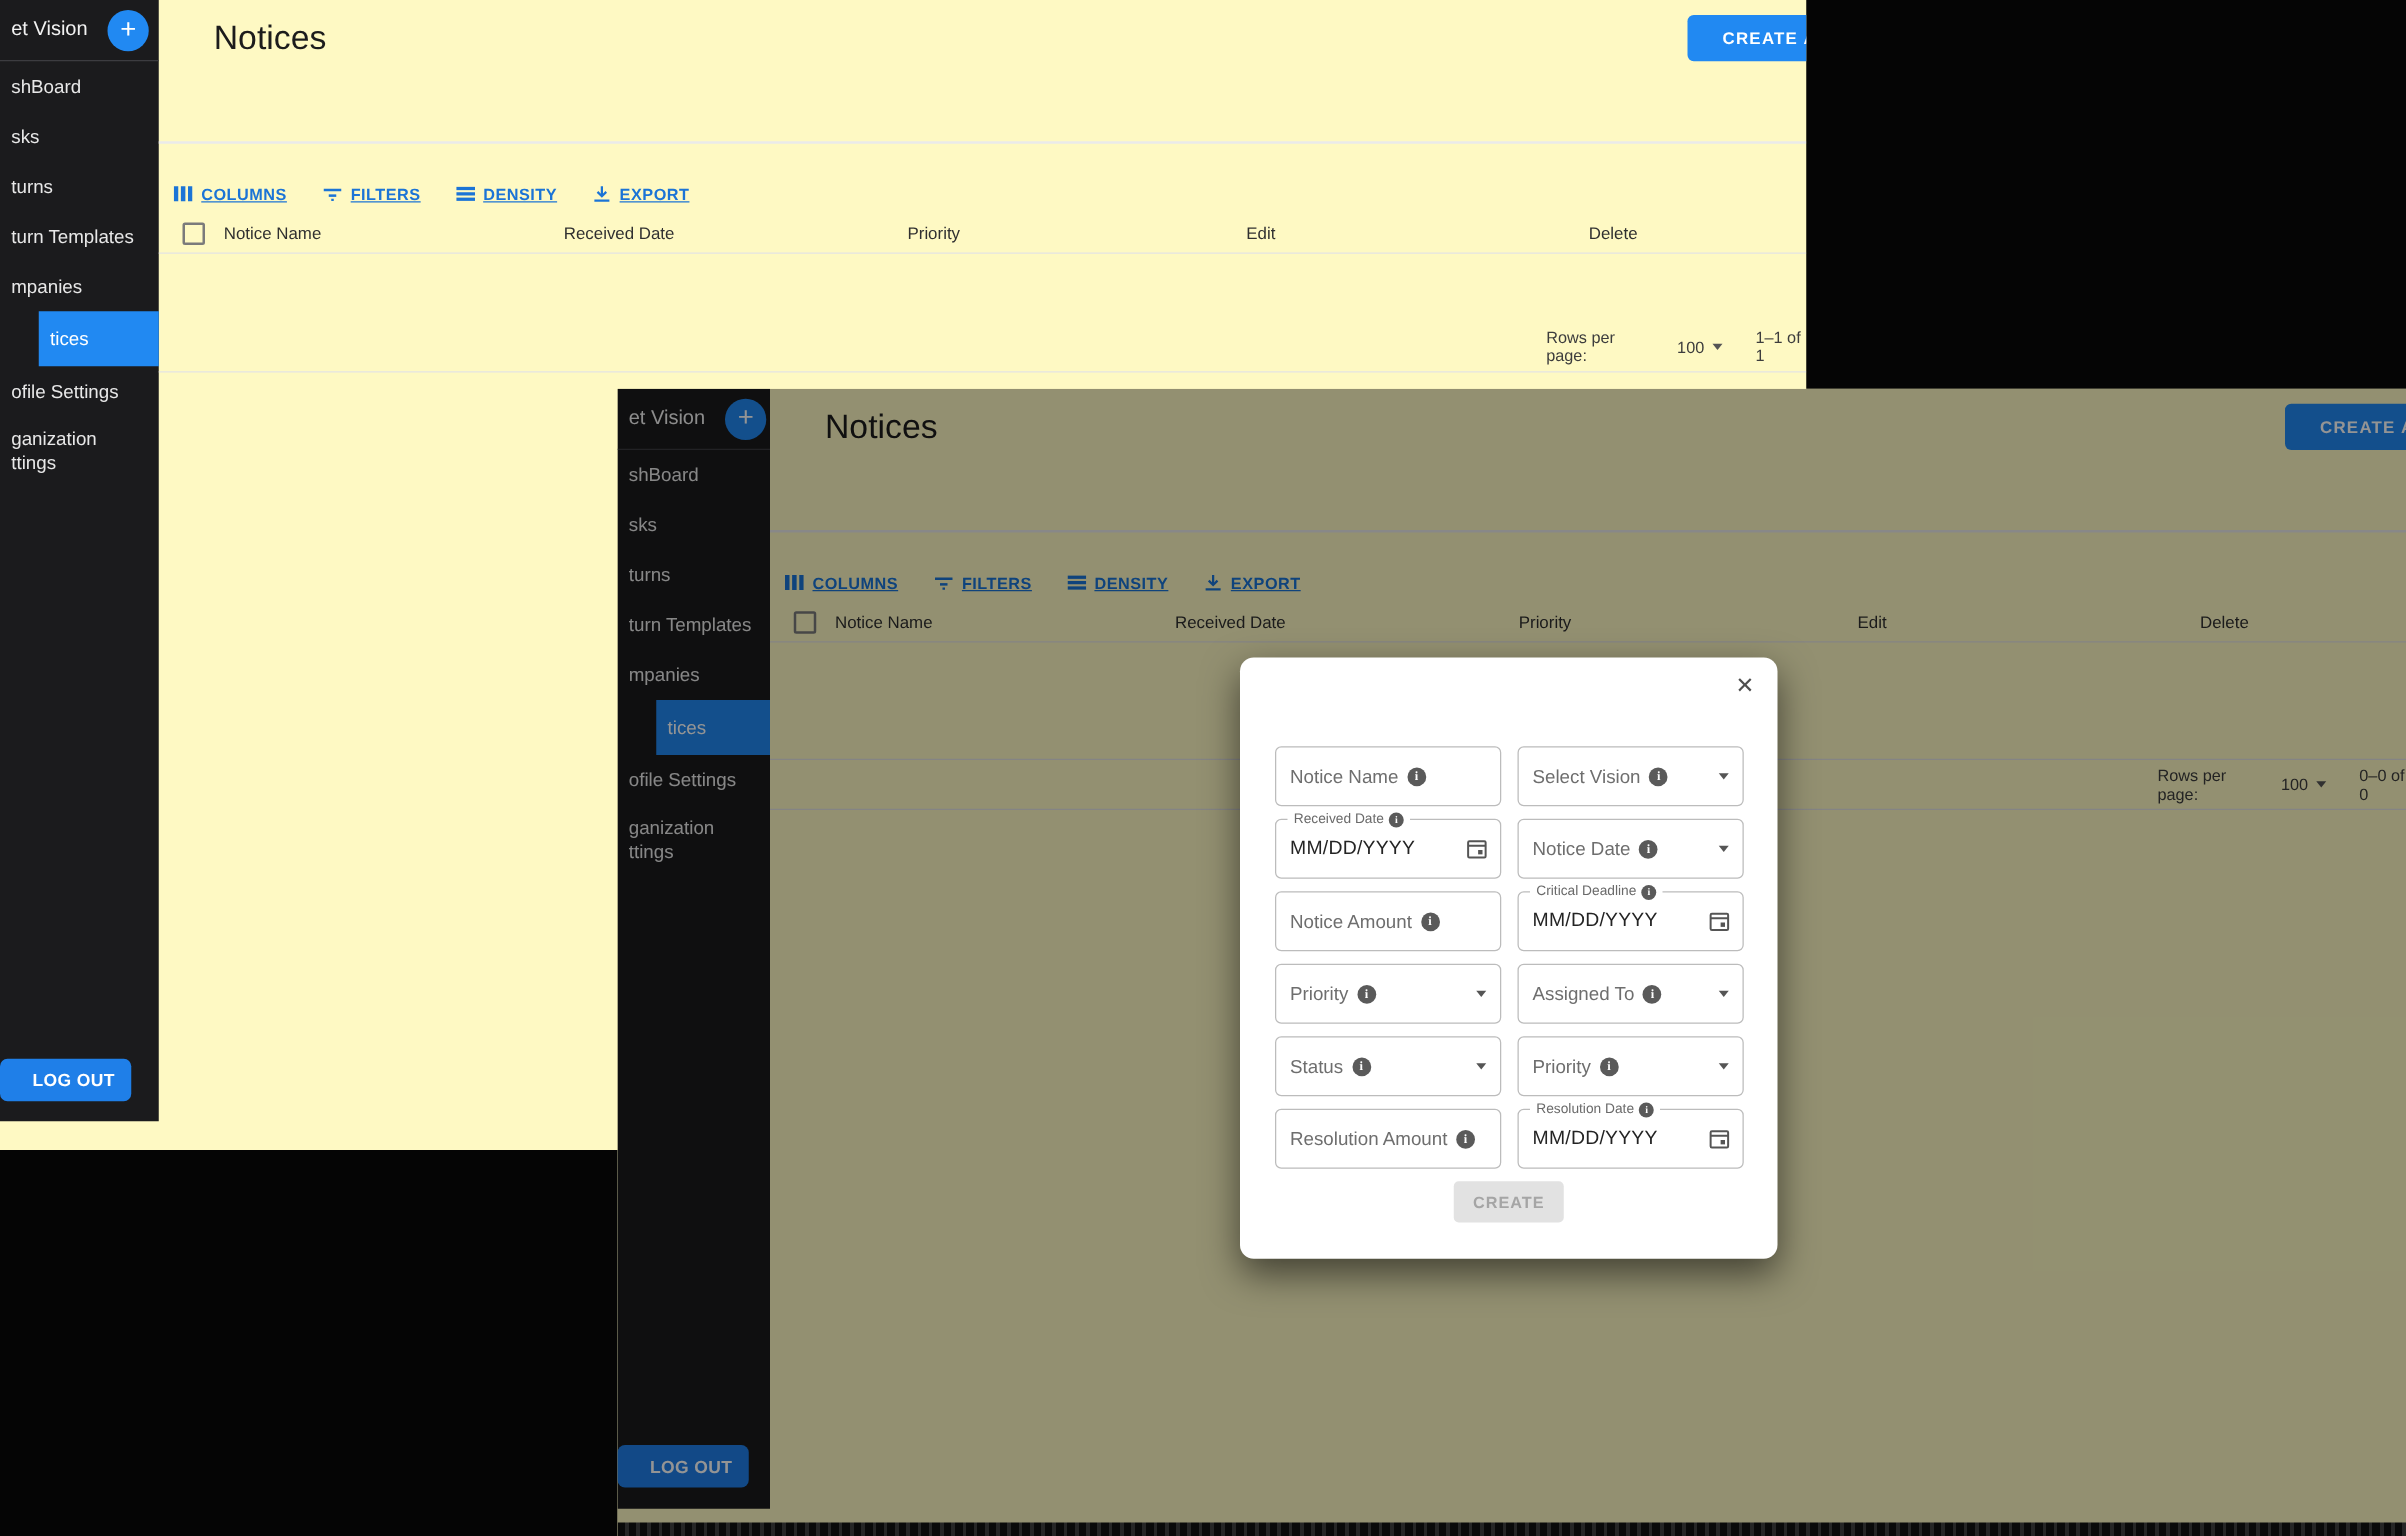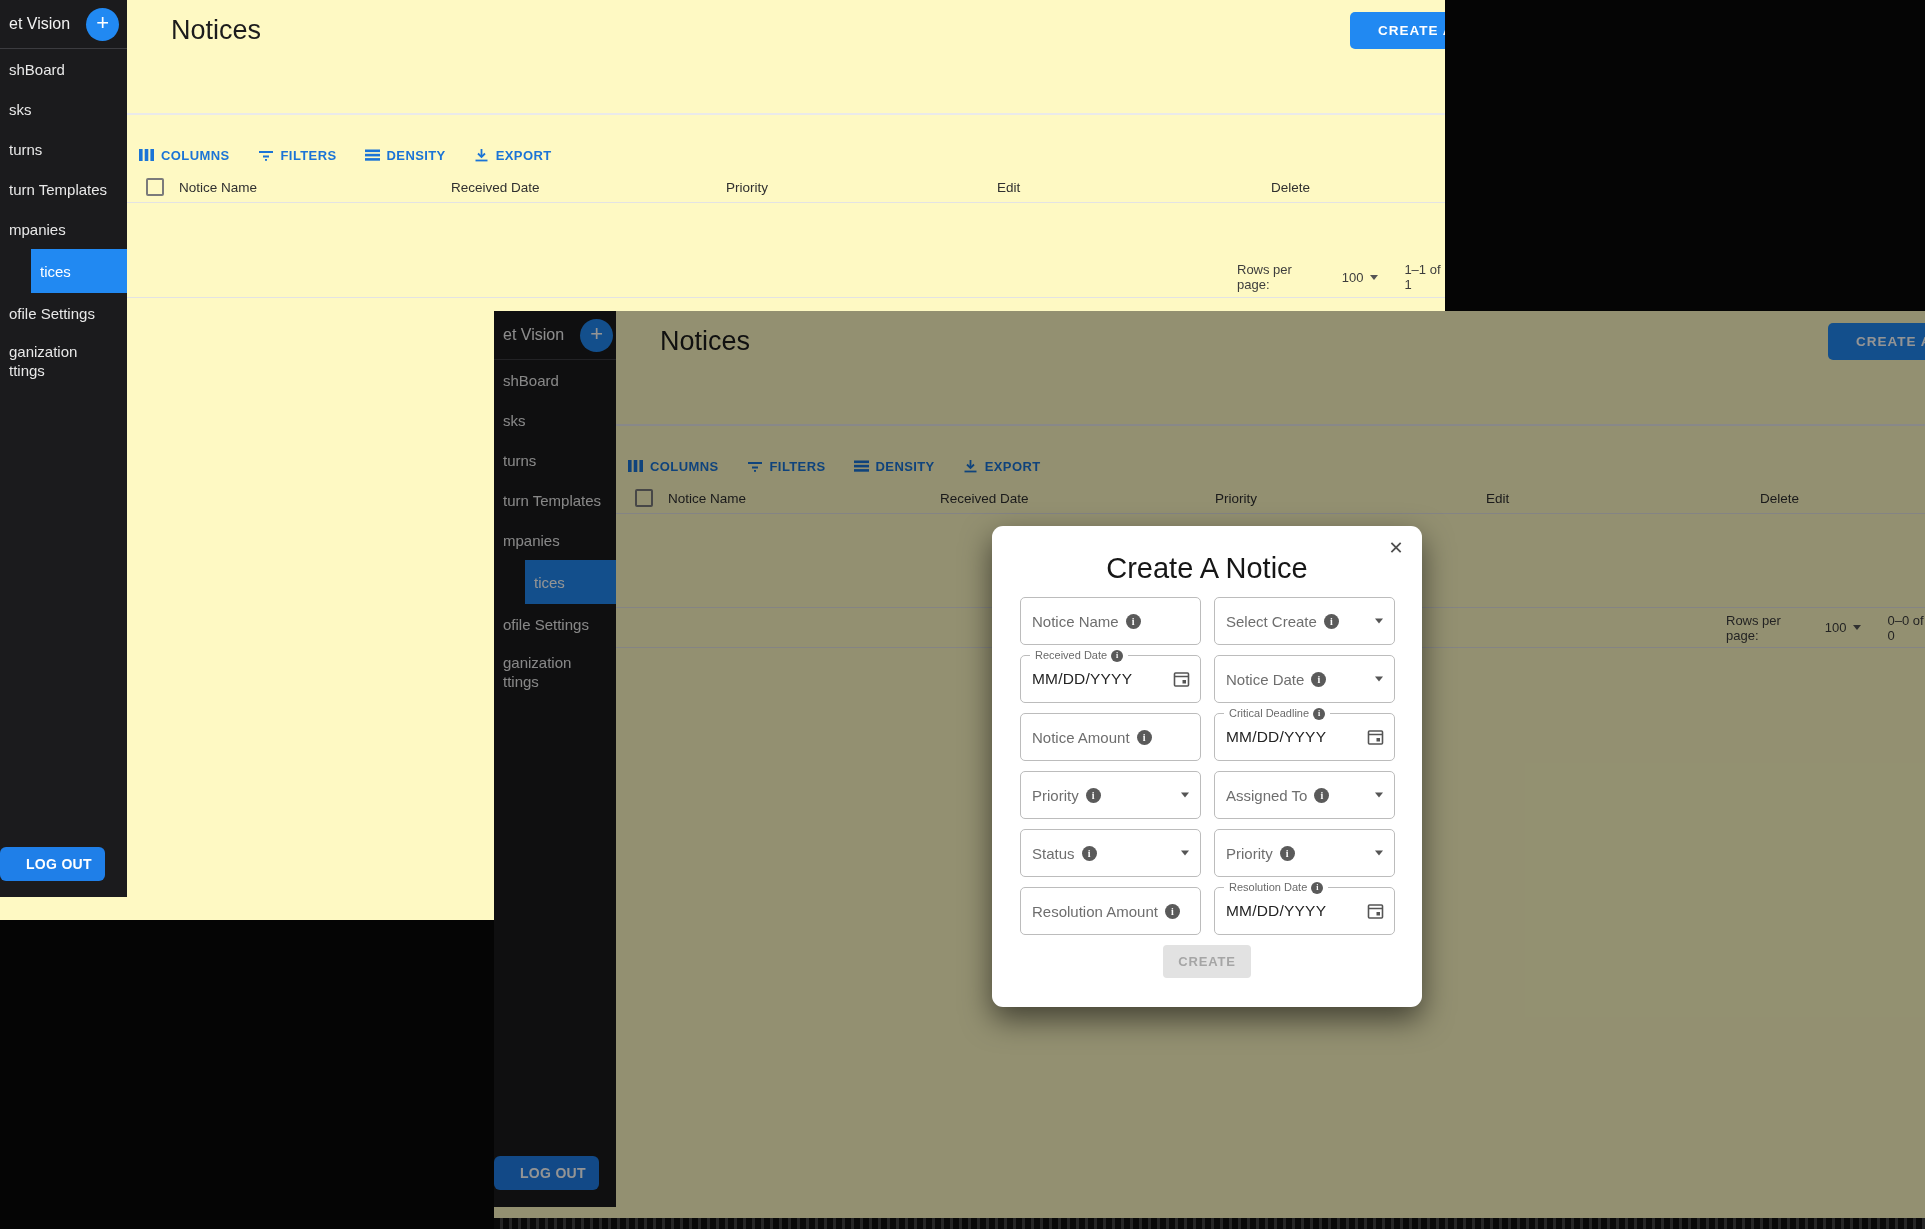--- a/index.html
+++ b/index.html
@@ -38,21 +38,21 @@
   #win2 .main{left:122px;}
   .page-title{position:absolute;left:44px;top:15px;font-size:27px;color:#1c1c1c;}
   .create-btn{position:absolute;left:1223px;top:12px;height:37px;width:240px;background:var(--accent);
     color:#fff;border:none;border-radius:5px;font-size:13.5px;font-weight:bold;letter-spacing:1px;
     text-align:left;padding-left:28px;font-family:"Liberation Sans",sans-serif;}
   #win2 .create-btn{left:1212px;}
   .header-divider{position:absolute;left:0;right:0;top:113px;height:2px;background:#eaeaea;}
 
   .toolbar{position:absolute;left:4px;top:141px;height:28px;display:flex;align-items:center;gap:12px;
     color:var(--tbblue);font-weight:bold;font-size:13px;letter-spacing:.4px;}
-  .tb-item{display:flex;align-items:center;gap:7px;padding:0 8px;cursor:pointer;}
+  .tb-item{display:flex;align-items:center;gap:7px;padding:0 8px;cursor:pointer;text-decoration:underline;}
   .tb-item svg{display:block;}
 
   .grid-headrow{position:absolute;left:0;right:0;top:172px;height:31px;border-bottom:1px solid var(--divider);
     font-size:13.5px;color:#303030;}
   .grid-row{position:absolute;left:0;right:0;top:204px;height:53px;border-bottom:1px solid var(--divider);
     font-size:13.5px;color:#242424;}
   .col{position:absolute;top:50%;transform:translateY(-50%);white-space:nowrap;}
   .c-cb{left:19px;}.c-name{left:52px;}.c-date{left:324px;}.c-pri{left:599px;}.c-edit{left:870px;}.c-del{left:1144px;}
   .checkbox{width:18px;height:18px;border:2px solid #7b7b7b;border-radius:2px;background:transparent;cursor:pointer;}
   .link{color:var(--link);font-weight:500;letter-spacing:.4px;cursor:pointer;}
@@ -259,31 +259,30 @@
         <span>0–0 of 0</span>
       </div>
     </div>
   </div>
 
   <div class="overlay"></div>
   <div class="bottom-strip"></div>
 
   <div class="modal">
     <button class="modal-close"></button>
-    <div class="modal-title">Create A Notice</div>
 
     <div class="fld fcol1 fr1">
       <span class="ph">
           <span>Notice Name</span>
           <span class="info"></span>
         </span>
     </div>
     <div class="fld fcol2 fr1">
       <span class="ph">
-          <span>Select Create</span>
+          <span>Select Vision</span>
           <span class="info"></span>
         </span>
       <span class="caret sel-arrow"></span>
     </div>
 
     <div class="fld fcol1 fr2">
       <span class="flabel">
           <span>Received Date</span>
           <span class="info"></span>
         </span>

